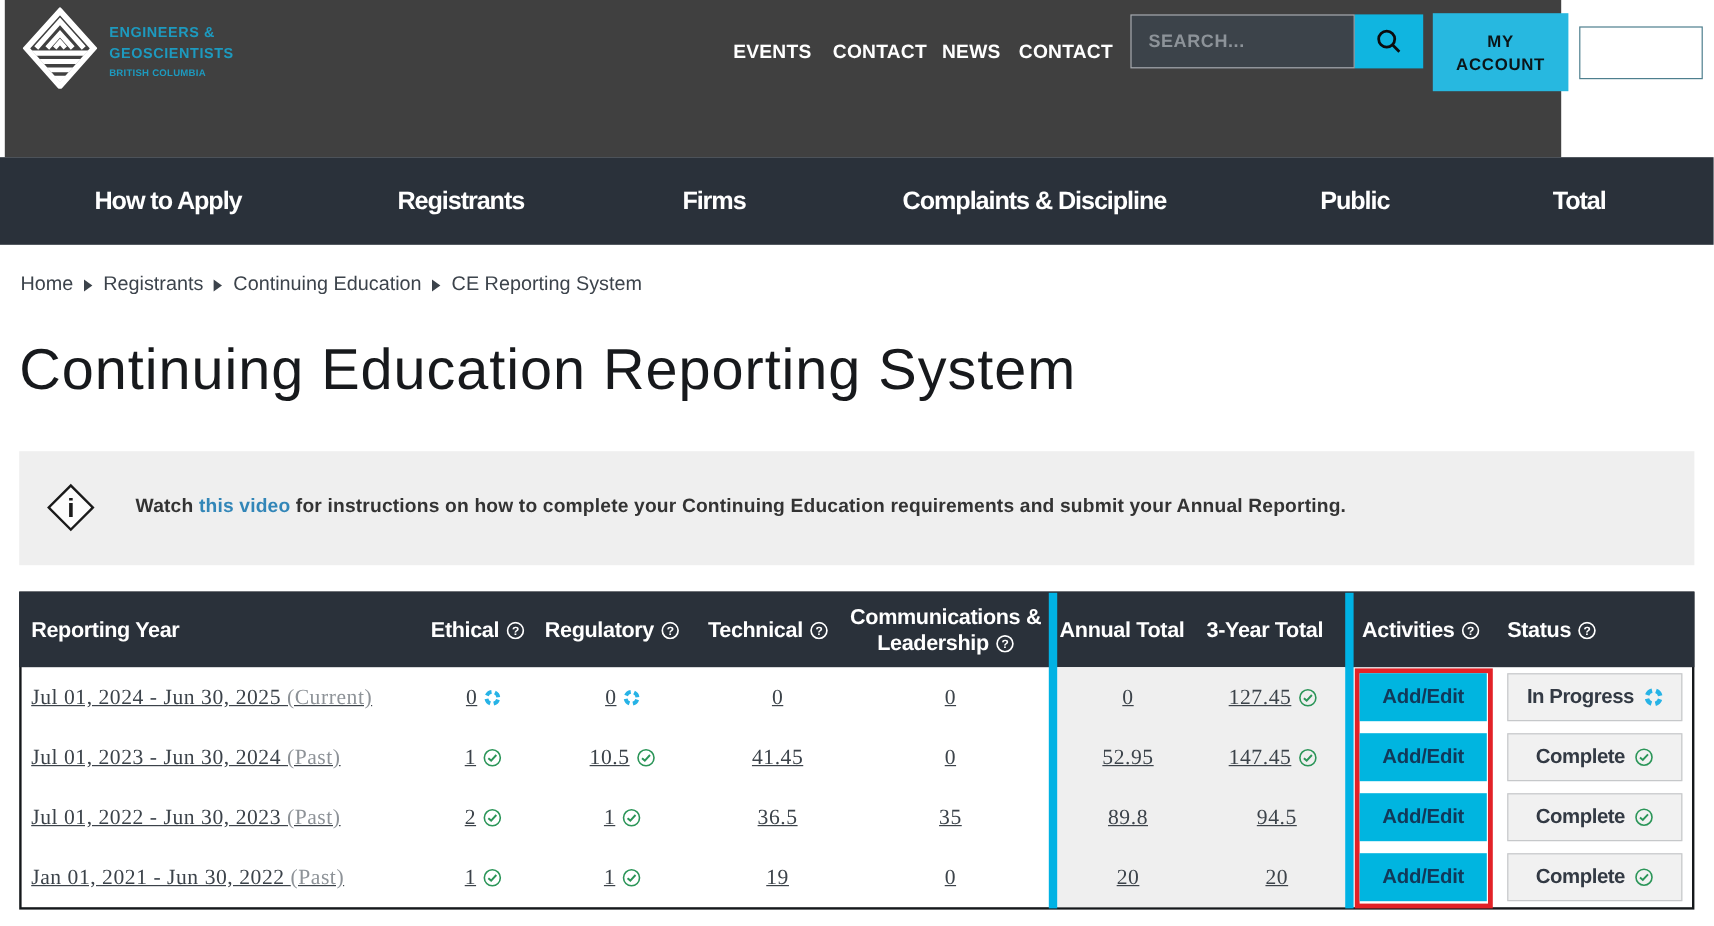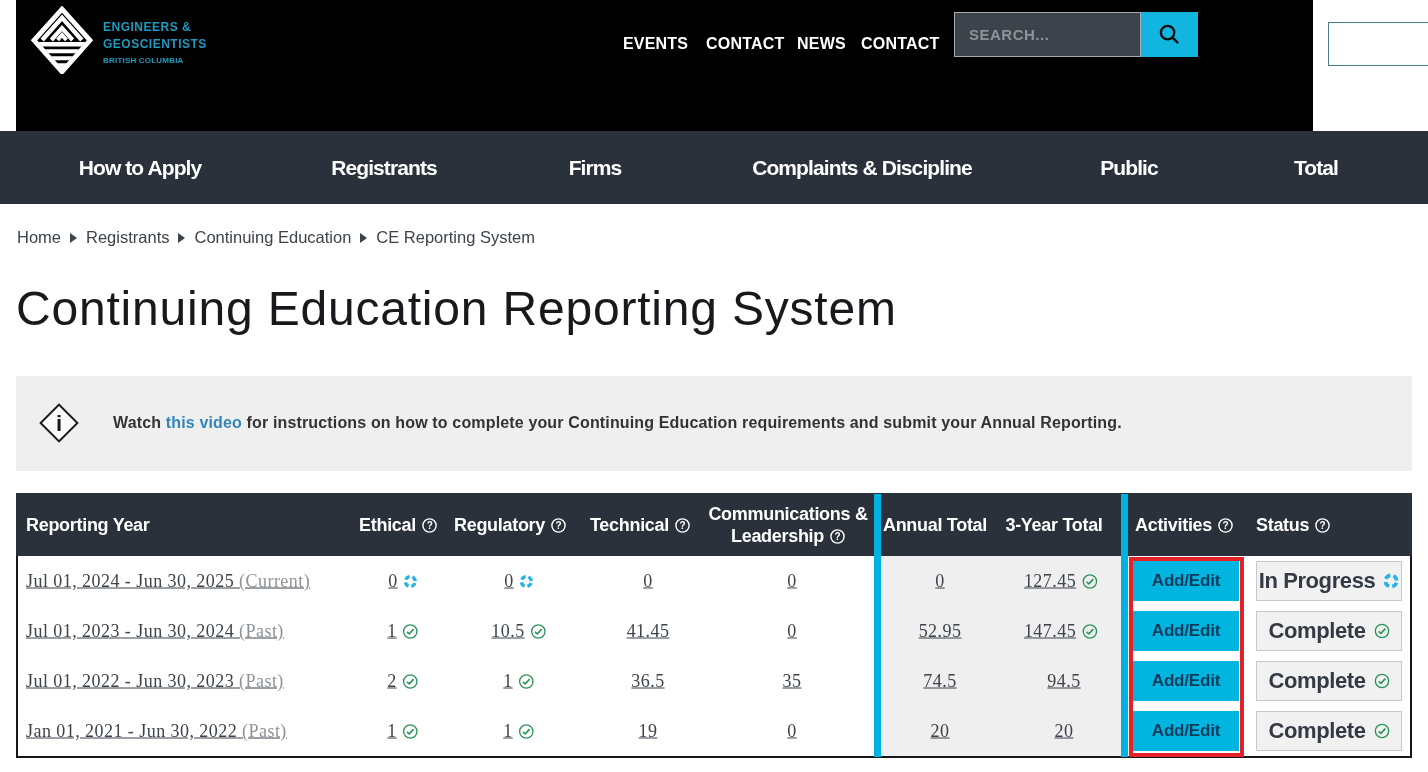--- a/index.html
+++ b/index.html
@@ -1,19 +1,19 @@
 <!DOCTYPE html>
 <html><head>
 <meta charset="utf-8">
 <style>
 * { margin:0; padding:0; box-sizing:border-box; }
 html,body { width:1428px; height:772px; background:#fff; font-family:"Liberation Sans",sans-serif; overflow:hidden; }
 .abs { position:absolute; }
 
-.hdr { position:absolute; left:16px; top:0; width:1297px; height:131px; background:#000000; }
+.hdr { position:absolute; left:4px; top:0; width:1297px; height:131px; background:#404040; }
 .topnav { position:absolute; top:35px; color:#fff; font-size:16px; font-weight:bold; letter-spacing:0.2px; }
 .logo-txt { position:absolute; left:87px; top:19px; color:#1d9abf; font-weight:bold; letter-spacing:0.5px; }
 .lt1 { font-size:12px; line-height:16.5px; }
 .lt2 { font-size:8px; letter-spacing:0.2px; margin-top:4px; }
 .searchbox { position:absolute; left:938px; top:12px; width:187px; height:45px; background:#3c434a; border:1px solid #a7abaf; color:#8d9399; font-size:15px; font-weight:bold; letter-spacing:0.5px; line-height:43px; padding-left:14px; }
 .searchbtn { position:absolute; left:1125px; top:12px; width:57px; height:45px; background:#10b5e0; }
 .myacct { position:absolute; left:1190px; top:11px; width:113px; height:65px; background:#27b8e0; color:#0b1518; font-size:14px; font-weight:bold; letter-spacing:0.6px; text-align:center; display:flex; align-items:center; justify-content:center; line-height:19px; }
 .logout { position:absolute; left:1312px; top:22px; width:103px; height:44px; border:1px solid #4e7f8e; color:#fff; font-size:15.5px; font-weight:bold; letter-spacing:0.6px; text-align:center; line-height:42px; }
 
 .nav2 { position:absolute; left:0; top:131px; width:1428px; height:73px; background:#2a313a; }
@@ -37,21 +37,21 @@
 .thc { transform:translateX(-50%); }
 .graycol { position:absolute; left:881px; top:556px; width:240px; height:200px; background:#efefef; }
 .cyanbar { position:absolute; top:494px; width:7px; height:263px; background:#00b2e4; }
 .cell { position:absolute; font-family:"Liberation Serif",serif; font-size:18px; letter-spacing:0.45px; color:#3c434a; white-space:nowrap;text-decoration:underline; }
 .cellc { transform:translate(-50%,-50%); display:flex; align-items:center; }
 .celll { transform:translate(0,-50%); }
 .past { color:#8e9398; }
 .qm { display:inline-block; vertical-align:-2px; margin-left:6px; }
 .addedit { position:absolute; left:1133px; width:106px; height:40px; background:#00b5e0; color:#11395a; font-weight:bold; font-size:17px; letter-spacing:-0.2px; text-align:center; line-height:40px; }
 .redbox { position:absolute; left:1129px; top:557px; width:115px; height:200px; border:4px solid #e32227; }
-.status { position:absolute; left:1256px; width:146px; height:40px; background:#f1f1f1; border:1px solid #c6c8ca; color:#333a44; font-weight:bold; font-size:22px; letter-spacing:-0.4px; display:flex; align-items:center; justify-content:center; gap:8px; }
+.status { position:absolute; left:1256px; width:146px; height:40px; background:#f1f1f1; border:1px solid #c6c8ca; color:#333a44; font-weight:bold; font-size:17px; letter-spacing:-0.4px; display:flex; align-items:center; justify-content:center; gap:8px; }
 .ic { display:inline-block; margin-left:6px; }
 </style>
 </head>
 <body>
 
 <div class="hdr">
 
   <svg class="abs" style="left:15px;top:6px;" width="62" height="68" viewBox="0 0 62 68">
     <g stroke="#fff" fill="none">
       <path d="M31 3.2 L59 34.3 L31 65.8 L3 34.3 Z" stroke-width="4.8"></path>
@@ -74,20 +74,21 @@
   <span class="topnav" style="left:690px;">CONTACT</span>
   <span class="topnav" style="left:781px;">NEWS</span>
   <span class="topnav" style="left:845px;">CONTACT</span>
   <div class="searchbox">SEARCH...</div>
   <div class="searchbtn">
     <svg width="23" height="23" viewBox="0 0 24 24" style="position:absolute;left:17px;top:11px;">
       <circle cx="10" cy="10" r="7" fill="none" stroke="#0b0c0e" stroke-width="2.4"></circle>
       <line x1="15.2" y1="15.2" x2="21" y2="21" stroke="#0b0c0e" stroke-width="2.4"></line>
     </svg>
   </div>
+  <div class="myacct">MY<br>ACCOUNT</div>
   <div class="logout">LOGOUT</div>
 </div>
 
 <div class="nav2">
   <span style="left:140px;">How to Apply</span>
   <span style="left:384px;">Registrants</span>
   <span style="left:595px;">Firms</span>
   <span style="left:862px;">Complaints &amp; Discipline</span>
   <span style="left:1129px;">Public</span>
   <span style="left:1316px;">Total</span>
@@ -197,21 +198,21 @@
 <span class="cell cellc" style="left:403px;top:681px;">2<svg class="ic" width="16" height="16" viewBox="0 0 24 24">
       <circle cx="12" cy="12" r="10" fill="none" stroke="#2b9558" stroke-width="2"></circle>
       <path d="M7 12.5 L10.5 15.5 L17 8.5" fill="none" stroke="#2b9558" stroke-width="2.4"></path>
     </svg></span>
 <span class="cell cellc" style="left:519px;top:681px;">1<svg class="ic" width="16" height="16" viewBox="0 0 24 24">
       <circle cx="12" cy="12" r="10" fill="none" stroke="#2b9558" stroke-width="2"></circle>
       <path d="M7 12.5 L10.5 15.5 L17 8.5" fill="none" stroke="#2b9558" stroke-width="2.4"></path>
     </svg></span>
 <span class="cell cellc" style="left:648px;top:681px;">36.5</span>
 <span class="cell cellc" style="left:792px;top:681px;">35</span>
-<span class="cell cellc" style="left:940px;top:681px;">74.5</span>
+<span class="cell cellc" style="left:940px;top:681px;">89.8</span>
 <span class="cell cellc" style="left:1064px;top:681px;">94.5</span>
 <div class="addedit" style="top:661px;">Add/Edit</div>
 <div class="status" style="top:661px;">Complete<svg width="16" height="16" viewBox="0 0 24 24">
       <circle cx="12" cy="12" r="10" fill="none" stroke="#2b9558" stroke-width="2"></circle>
       <path d="M7 12.5 L10.5 15.5 L17 8.5" fill="none" stroke="#2b9558" stroke-width="2.4"></path>
     </svg></div>
 
 <span class="cell celll" style="left:26px;top:731px;">Jan 01, 2021 - Jun 30, 2022 <span class="past">(Past)</span></span>
 <span class="cell cellc" style="left:403px;top:731px;">1<svg class="ic" width="16" height="16" viewBox="0 0 24 24">
       <circle cx="12" cy="12" r="10" fill="none" stroke="#2b9558" stroke-width="2"></circle>

